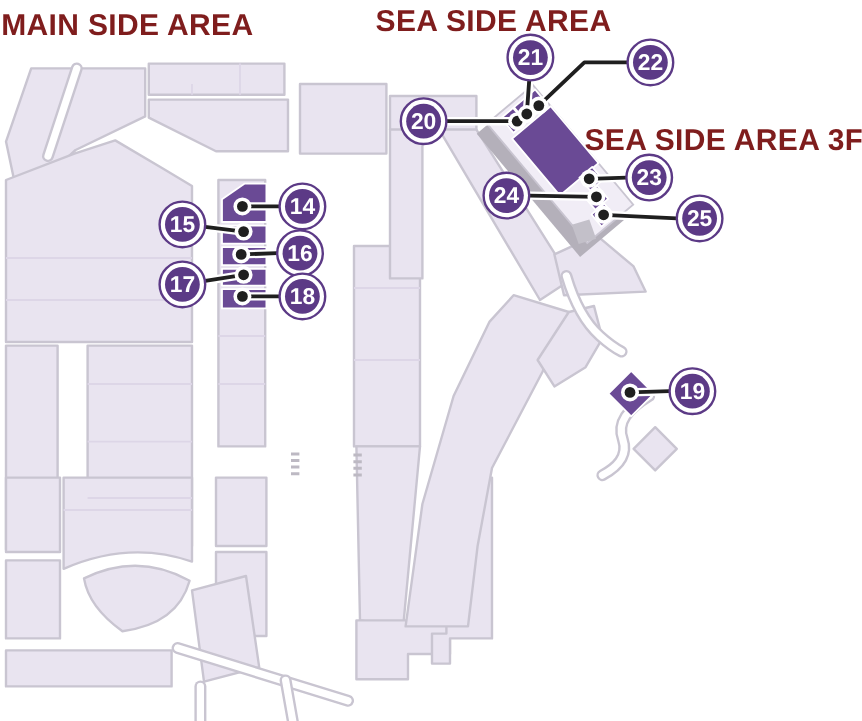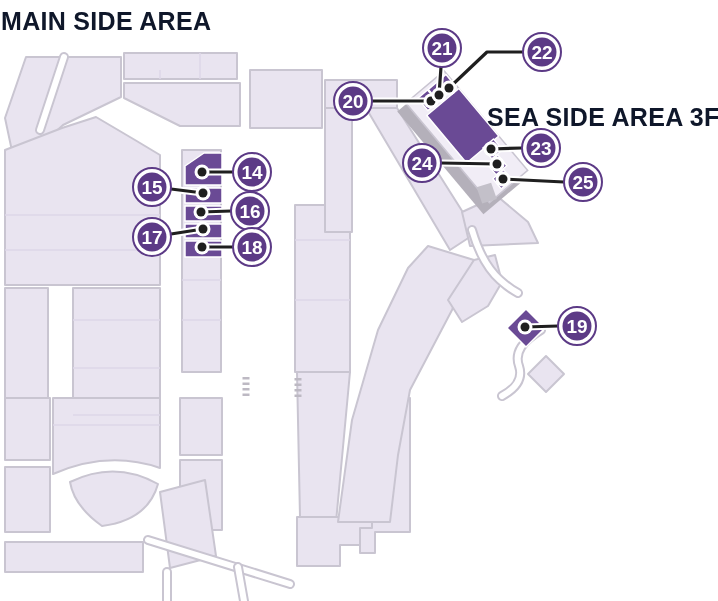--- a/index.html
+++ b/index.html
@@ -1,19 +1,19 @@
 <!DOCTYPE html>
 <html><head>
 <meta charset="utf-8">
 <style>
   html,body{margin:0;padding:0;background:#ffffff;}
   body{width:718px;height:601px;overflow:hidden;font-family:"Liberation Sans",sans-serif;}
   #stage{position:relative;width:718px;height:601px;background:#fff;}
   #map-svg{position:absolute;left:0;top:0;}
-  .hdr{position:absolute;font-weight:bold;color:#0f172a;font-size:25px;letter-spacing:0.3px;white-space:nowrap;}
+  .hdr{position:absolute;font-weight:bold;color:#7f1d1d;font-size:25px;letter-spacing:0.3px;white-space:nowrap;}
   #hdr-main{left:1px;top:7px;}
   #hdr-sea{left:313px;top:4px;}
   #hdr-sea3f{left:487px;top:103px;}
   .blk{fill:#e9e4f0;stroke:#c9c5d1;stroke-width:2;stroke-linejoin:round;}
   .faint{fill:none;stroke:#ddd6e7;stroke-width:1.5;}
   .road-casing{fill:none;stroke:#c9c5d1;stroke-width:10;stroke-linecap:round;}
   .road-fill{fill:none;stroke:#ffffff;stroke-width:6;stroke-linecap:round;}
   .stairs{fill:none;stroke:#bdb9c3;stroke-width:7;stroke-dasharray:2.5 3;}
   .shop{fill:#6a4a95;stroke:#ffffff;stroke-width:1.5;stroke-linejoin:round;}
   .b3d{fill:#b4b0ba;}
@@ -240,15 +240,16 @@
           <g>
             <circle cx="583" cy="182" r="19" class="badge-outer"></circle>
             <circle cx="583" cy="182" r="14.5" class="badge-inner"></circle>
             <text x="583" y="188.5" class="badge-num">25</text>
           </g>
         </g>
       </g>
 </svg>
 
 <div class="hdr" id="hdr-main">MAIN SIDE AREA</div>
+<div class="hdr" id="hdr-sea">SEA SIDE AREA</div>
 <div class="hdr" id="hdr-sea3f">SEA SIDE AREA 3F</div>
 
 </div>
 
 </body></html>

